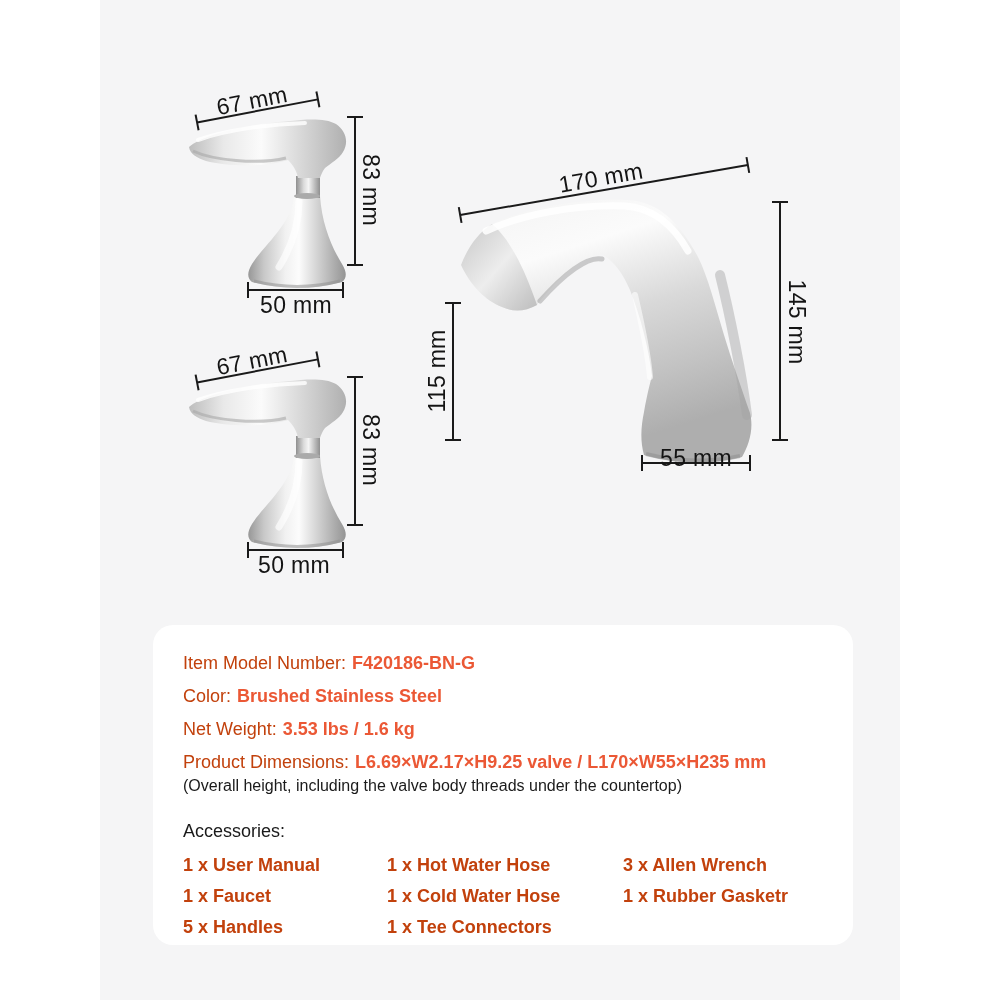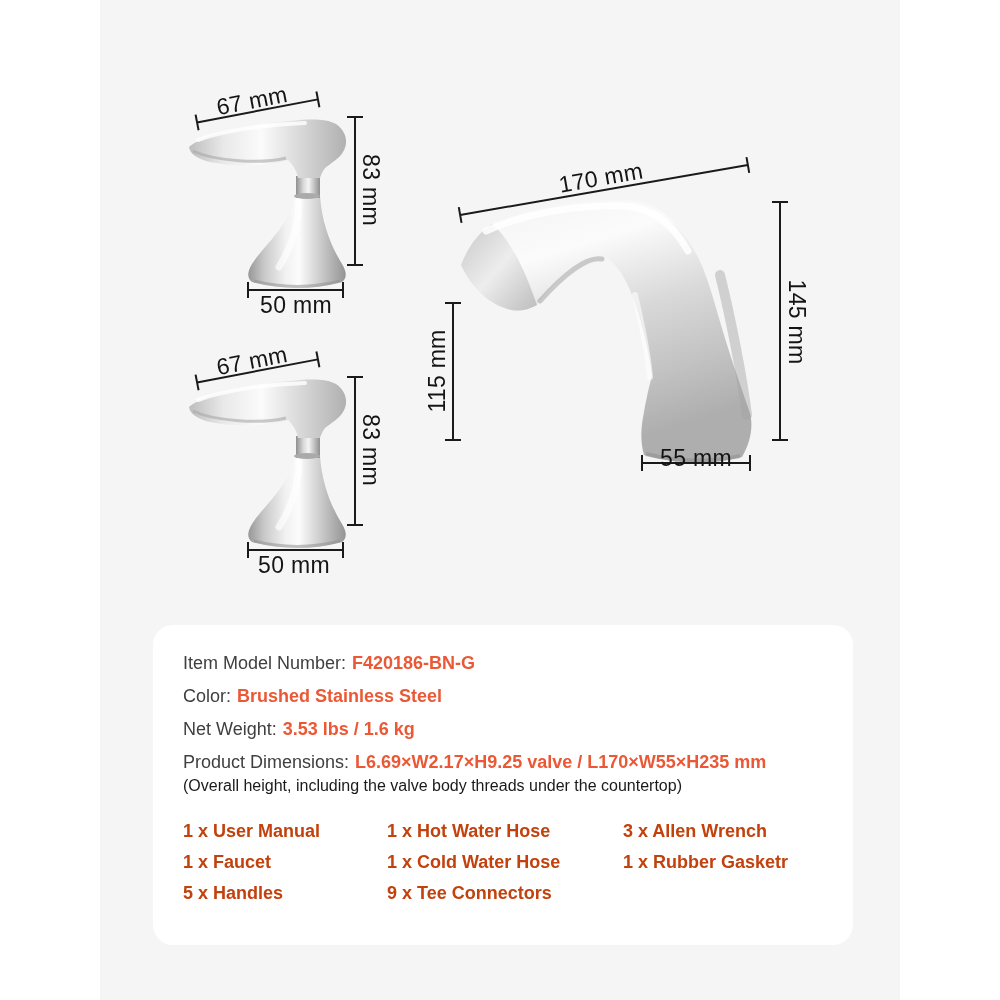--- a/index.html
+++ b/index.html
@@ -22,21 +22,21 @@
     transform:translate(-50%,-50%) rotate(var(--r,0deg));
     transform-origin:center center;
   }
   .info-card{
     position:absolute;left:153px;top:625px;width:700px;height:320px;
     background:#ffffff;border-radius:20px;
     box-sizing:border-box;
     padding:27px 30px 0 30px;
   }
   .spec-row{font-size:18px;line-height:22px;margin-bottom:11px;white-space:nowrap;}
-  .spec-label{color:#404040;margin-right:6px;}
+  .spec-label{color:#c2410c;margin-right:6px;}
   .spec-value{color:#eb5835;font-weight:bold;}
   .spec-note{font-size:16px;line-height:18px;margin-top:-7px;margin-bottom:25px;color:#1a1a1a;}
   .acc-title{font-size:18px;line-height:22px;margin-top:12px;margin-bottom:12px;color:#1a1a1a;}
   .acc-grid{display:grid;grid-template-columns:204px 236px 1fr;}
   .acc-item{font-size:18px;line-height:22px;margin-bottom:9px;color:#c2410c;font-weight:bold;white-space:nowrap;}
 </style>
 </head>
 <body>
 
 <div class="stage">
@@ -191,30 +191,31 @@
     <div class="spec-row">
       <span class="spec-label">Color:</span><span class="spec-value">Brushed Stainless Steel</span>
     </div>
     <div class="spec-row">
       <span class="spec-label">Net Weight:</span><span class="spec-value">3.53 lbs / 1.6 kg</span>
     </div>
     <div class="spec-row">
       <span class="spec-label">Product Dimensions:</span><span class="spec-value">L6.69×W2.17×H9.25 valve / L170×W55×H235 mm</span>
     </div>
     <div class="spec-note">(Overall height, including the valve body threads under the countertop)</div>
+    <div class="acc-title">Accessories:</div>
     <div class="acc-grid">
       <div>
         <div class="acc-item">1 x User Manual</div>
         <div class="acc-item">1 x Faucet</div>
         <div class="acc-item">5 x Handles</div>
       </div>
       <div>
         <div class="acc-item">1 x Hot Water Hose</div>
         <div class="acc-item">1 x Cold Water Hose</div>
-        <div class="acc-item">9 x Tee Connectors</div>
+        <div class="acc-item">1 x Tee Connectors</div>
       </div>
       <div>
         <div class="acc-item">3 x Allen Wrench</div>
         <div class="acc-item">1 x Rubber Gasketr</div>
       </div>
     </div>
   </div>
 </div>
 
 </body></html>

